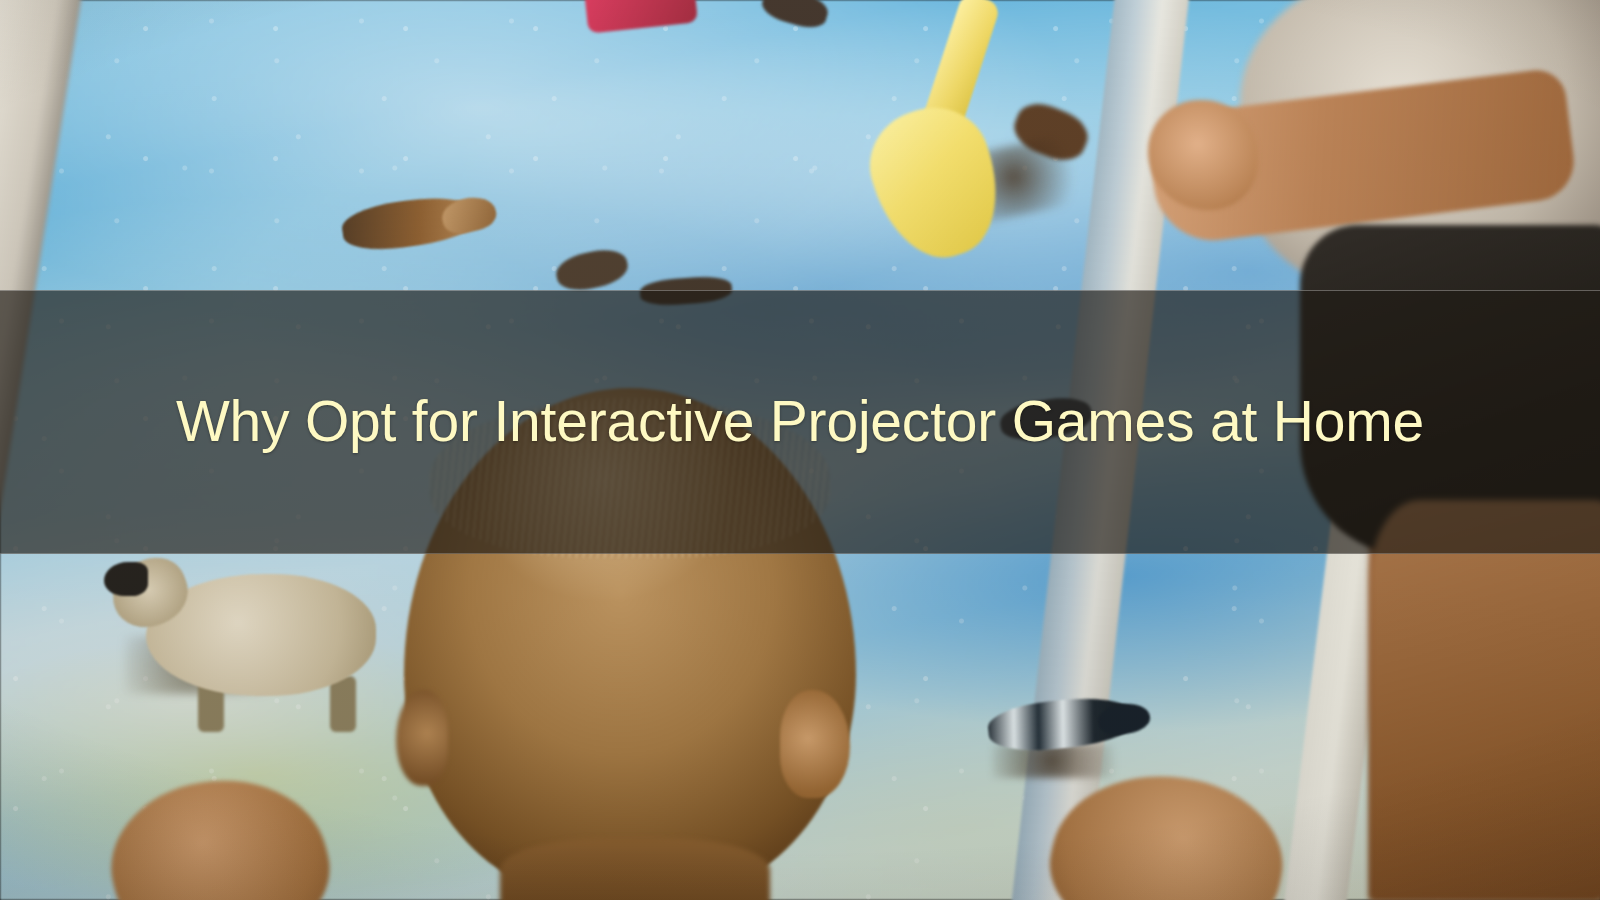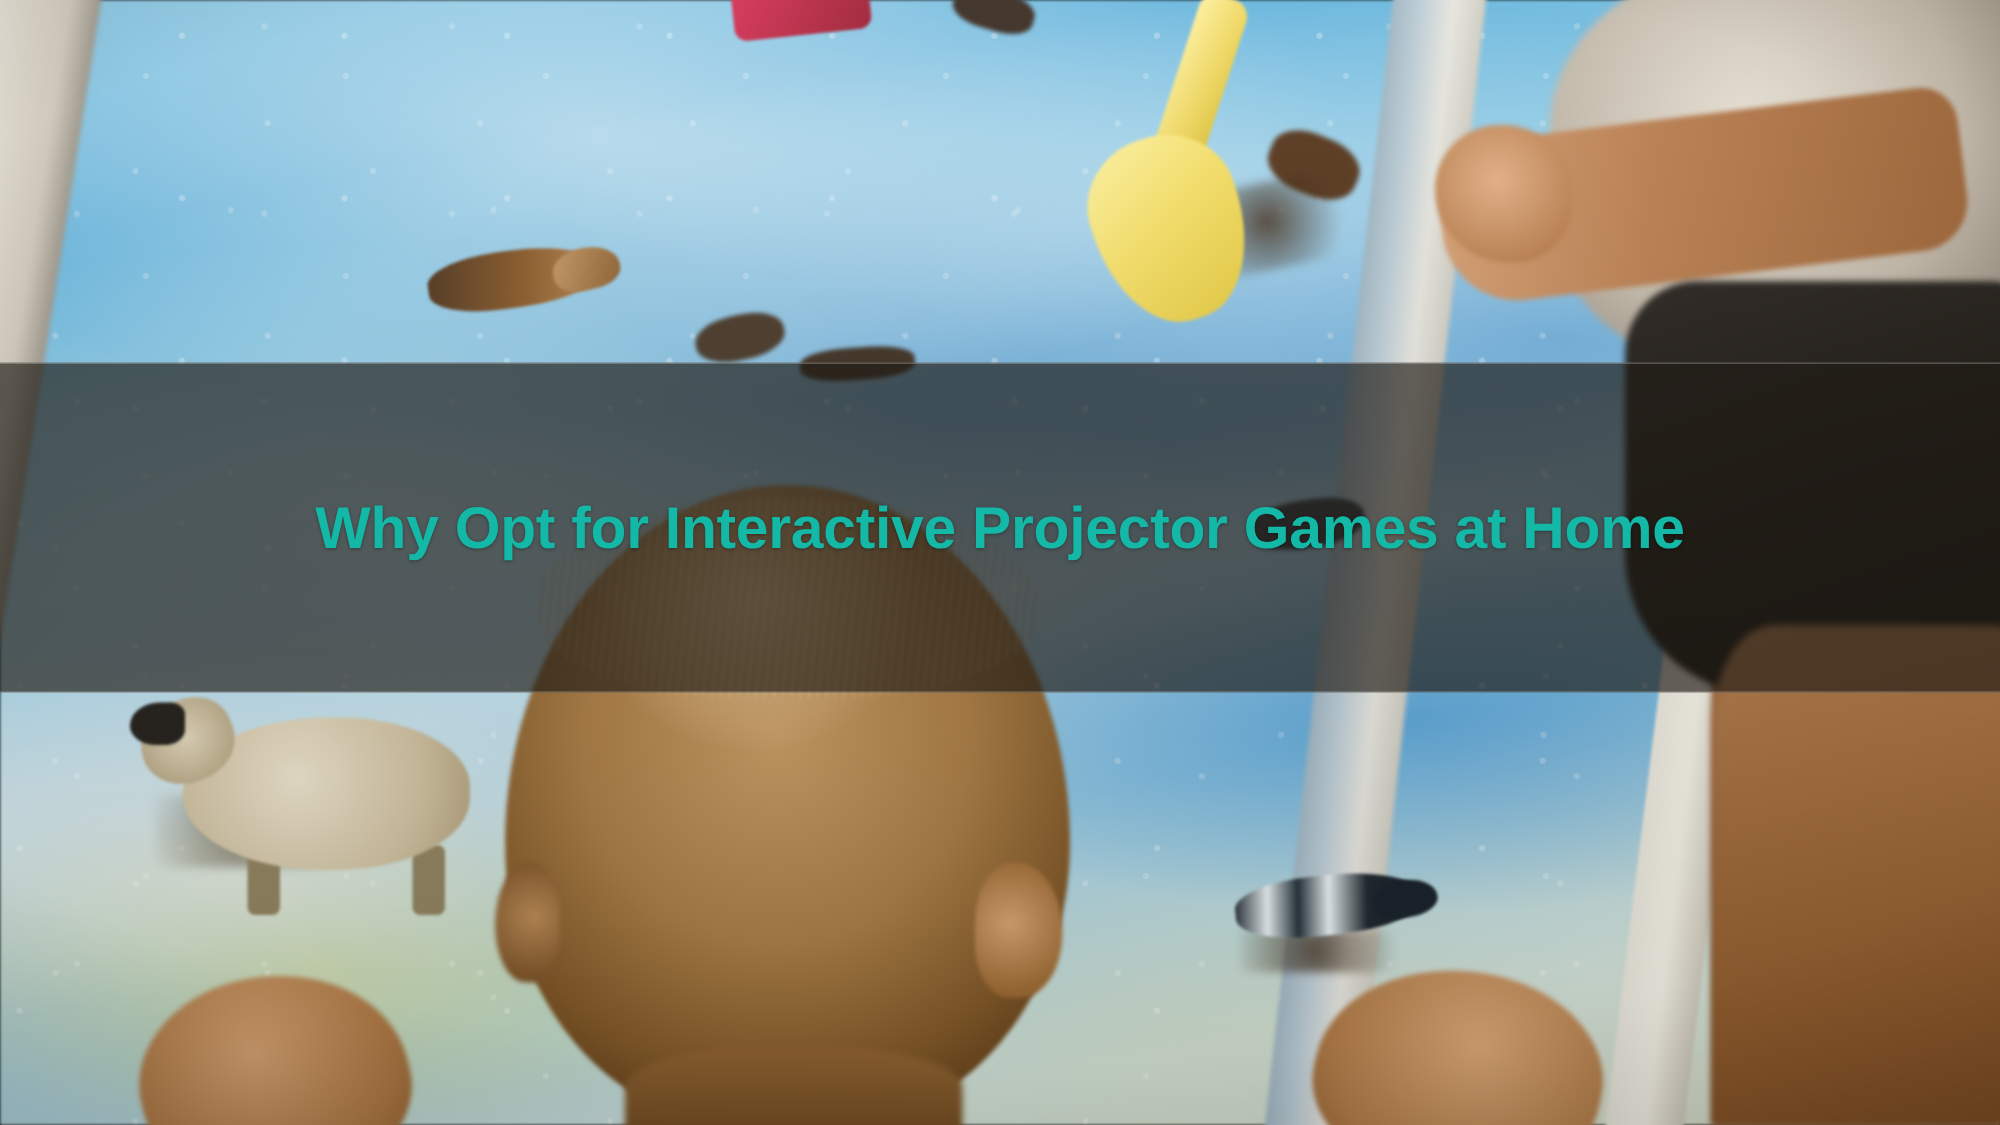--- a/index.html
+++ b/index.html
@@ -336,23 +336,23 @@
     left:0; right:0;
     top:290px; height:264px;
     background:rgba(32,28,22,.66);
     border-top:1px solid rgba(255,255,255,.30);
     border-bottom:1px solid rgba(255,255,255,.22);
     display:flex; align-items:center; justify-content:center;
     text-align:center;
     z-index:5;
   }
   .title {
-    color:#14b8a6;
-    font-size:47px;
-    font-weight:bold;
+    color:#fef9c3;
+    font-size:57px;
+    font-weight:normal;
     line-height:1.40;
     letter-spacing:-.2px;
     max-width:1450px;
     text-shadow:0 1px 3px rgba(0,0,0,.35);
   }
 </style>
 </head>
 <body>
 
 <div class="hero">

